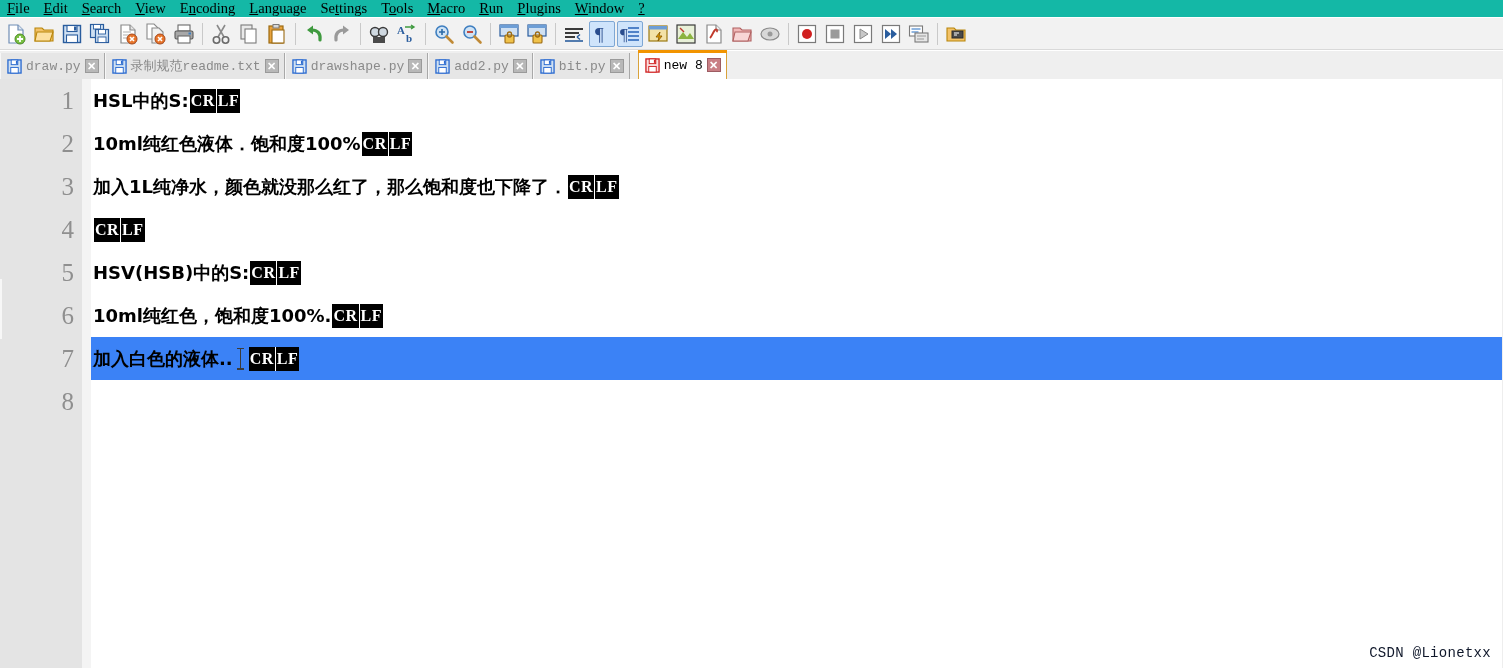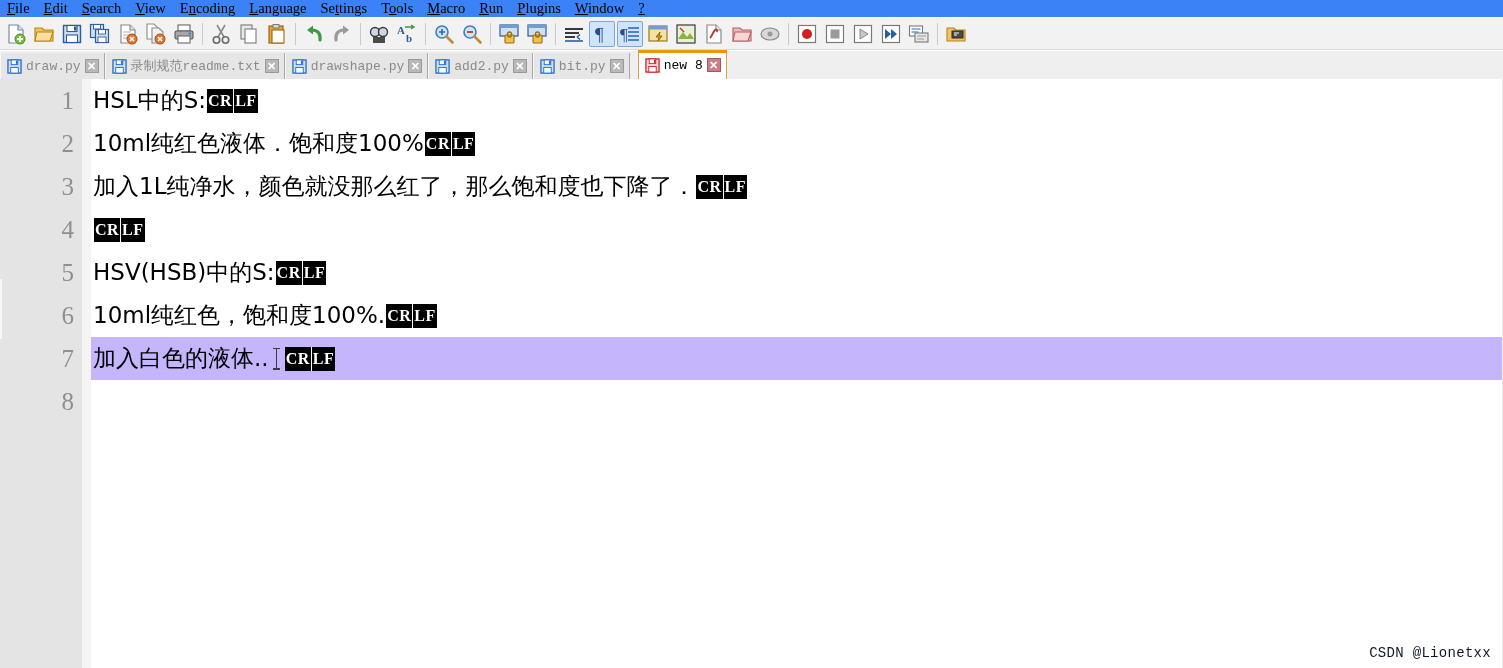--- a/index.html
+++ b/index.html
@@ -17,21 +17,21 @@
     background:#e9e9e9;border:1px solid #a0a0a0;border-top:none;
     box-shadow:inset 0 0 0 1px #fdfdfd;
   }
   .top-combo .thumb{
     position:absolute;right:1px;top:1px;width:5px;height:13px;background:#c7c7c7;
   }
 
   
   .menubar{
     position:absolute;left:0;top:0;width:1503px;height:17px;
-    background:#3b82f6;
+    background:#14b8a6;
     display:flex;align-items:center;
   }
   .menuitem{
     font-family:"Liberation Serif", serif;
     font-size:14.5px;color:#000;
     padding:0 7px;line-height:17px;white-space:nowrap;cursor:default;
   }
   .menuitem u{text-decoration:underline;}
 
   
@@ -110,24 +110,24 @@
     border-right:1px solid #ffffff;
   }
   .lines{
     position:absolute;left:91px;top:0;right:0;height:589px;
   }
   .line{
     height:43px;display:flex;align-items:center;
     padding-left:2px;box-sizing:border-box;
     white-space:nowrap;
   }
-  .line.current{background:#c4b5fd;}
+  .line.current{background:#3b82f6;}
   .cjk{
     font-family:"DejaVu Sans","Liberation Serif",serif;
-    font-size:23px;color:#000;line-height:43px;
+    font-size:18px;color:#000;line-height:43px;font-weight:bold;
   }
   .eol{
     display:inline-flex;align-items:center;height:24px;margin-left:1px;
     vertical-align:middle;
   }
   .eol span{
     background:#000;color:#fff;
     font-family:"Liberation Serif", serif;
     font-weight:bold;font-size:16px;line-height:24px;
     padding:0 1px;letter-spacing:0.5px;

